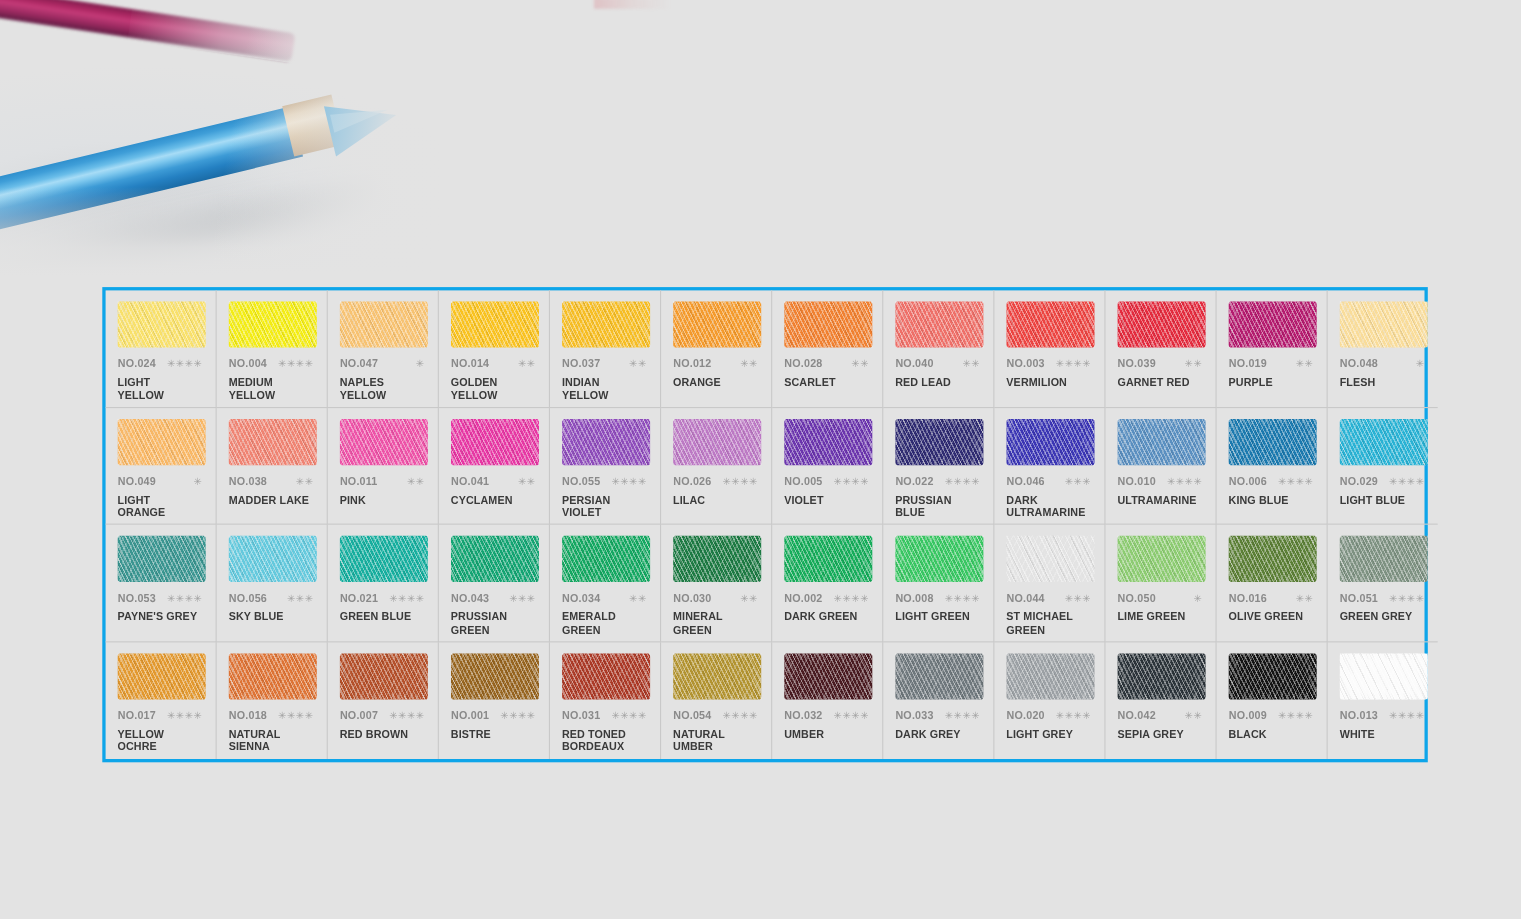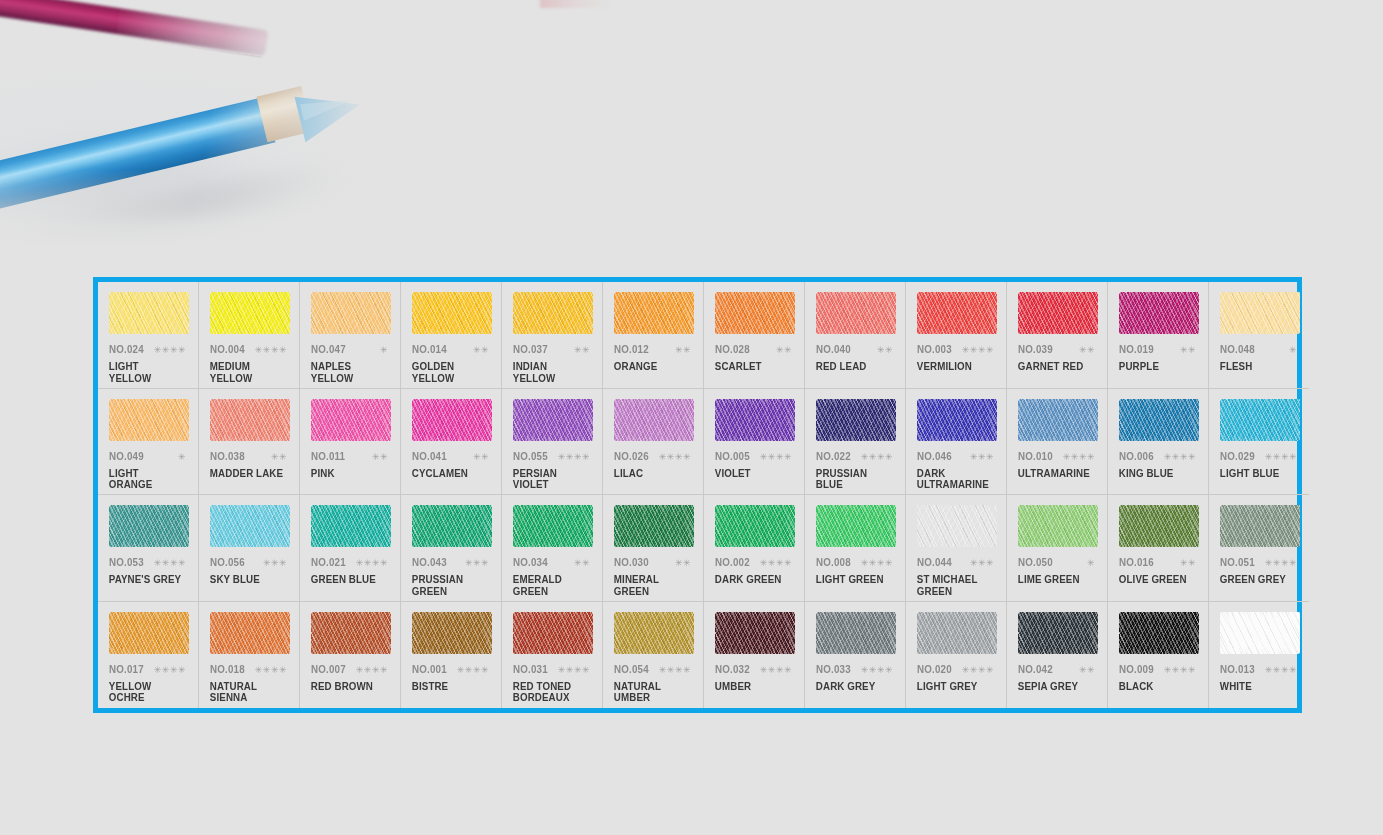--- a/index.html
+++ b/index.html
@@ -73,22 +73,22 @@
   }
   
   #top-artifact{
     position:absolute;left:540px;top:-2px;width:70px;height:10px;
     background:linear-gradient(90deg,rgba(214,120,130,.30),rgba(218,150,150,.14),rgba(227,227,227,0));
     filter:blur(1.6px);
   }
 
   
   #grid{
-    position:absolute;left:93px;top:277px;width:1199px;
-    border:5px solid #0ea5e9;
+    position:absolute;left:93px;top:261px;width:1199px;
+    border:3px solid #0ea5e9;
     background:#e3e3e3;
     display:grid;
     grid-template-columns:repeat(12,1fr);
   }
   .cell{
     border-right:1px solid #c9c9c9;
     border-bottom:1px solid #c9c9c9;
     padding:10px 9px 9px 9px;
     box-sizing:border-box;
     height:106.5px;

